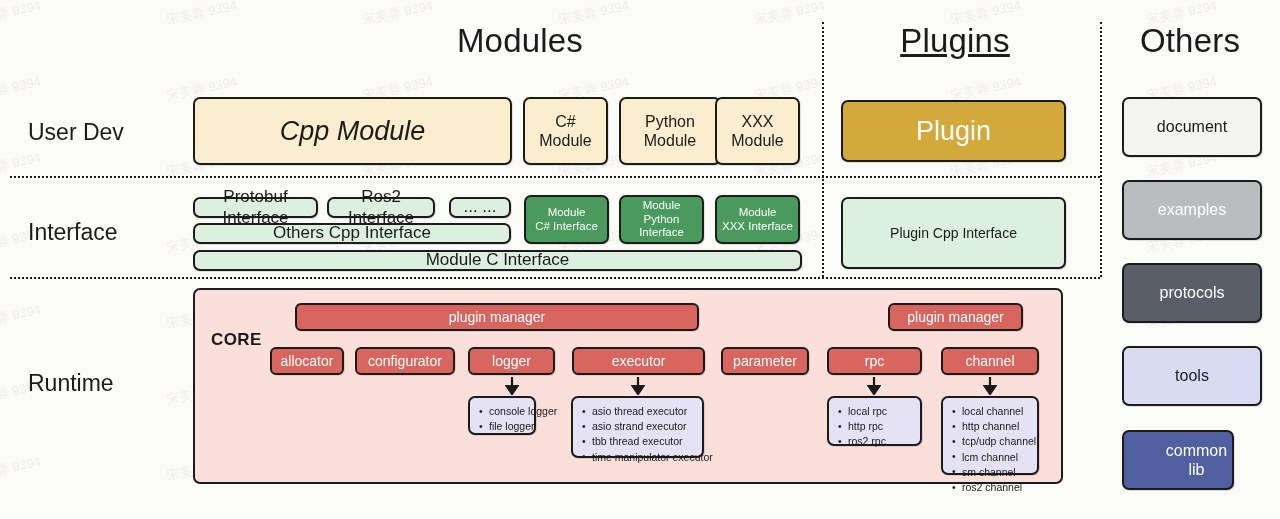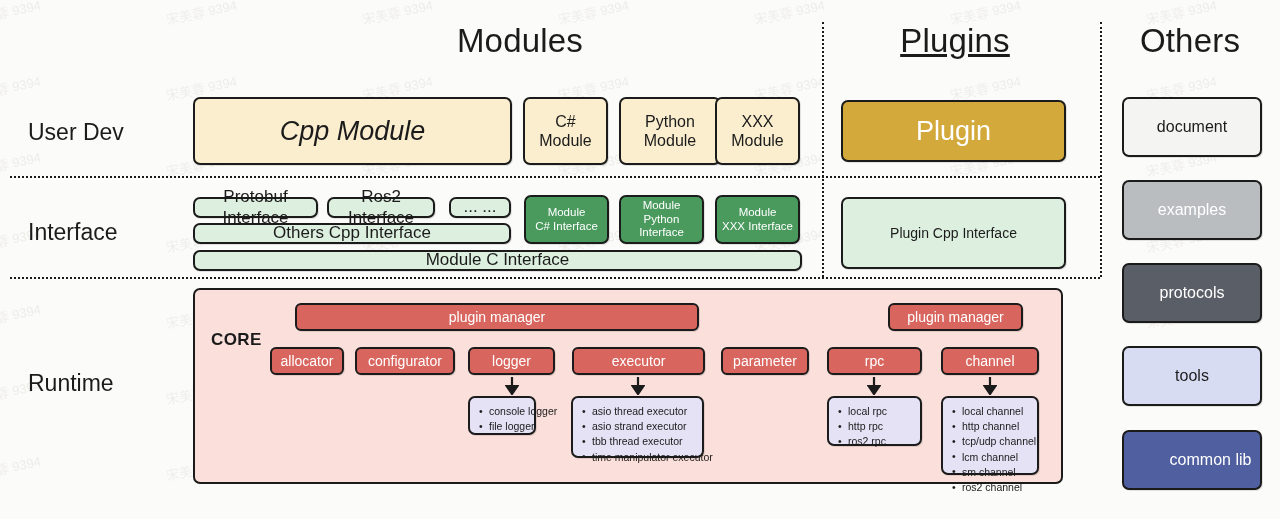--- a/index.html
+++ b/index.html
@@ -345,15 +345,15 @@
         <li>lcm channel</li>
         <li>sm channel</li>
         <li>ros2 channel</li>
       </ul>
   </div>
 
   <div class="box other-box" style="left:1122px; top:97px; width:140px; height:60px; background:#f4f4f2;">document</div>
   <div class="box other-box" style="left:1122px; top:180px; width:140px; height:60px; background:#b9bdc0; color:#ffffff;">examples</div>
   <div class="box other-box" style="left:1122px; top:263px; width:140px; height:60px; background:#5a5e66; color:#ffffff;">protocols</div>
   <div class="box other-box" style="left:1122px; top:346px; width:140px; height:60px; background:#d7dcf2;">tools</div>
-  <div class="box other-box" style="left:1122px; top:430px; width:140px; height:60px; background:#4f5fa0; color:#ffffff;padding-left:37px;">common lib</div>
+  <div class="box other-box" style="left:1122px; top:430px; width:112px; height:60px; background:#4f5fa0; color:#ffffff;padding-left:37px;">common lib</div>
 
 </div>
 
 </body></html>

